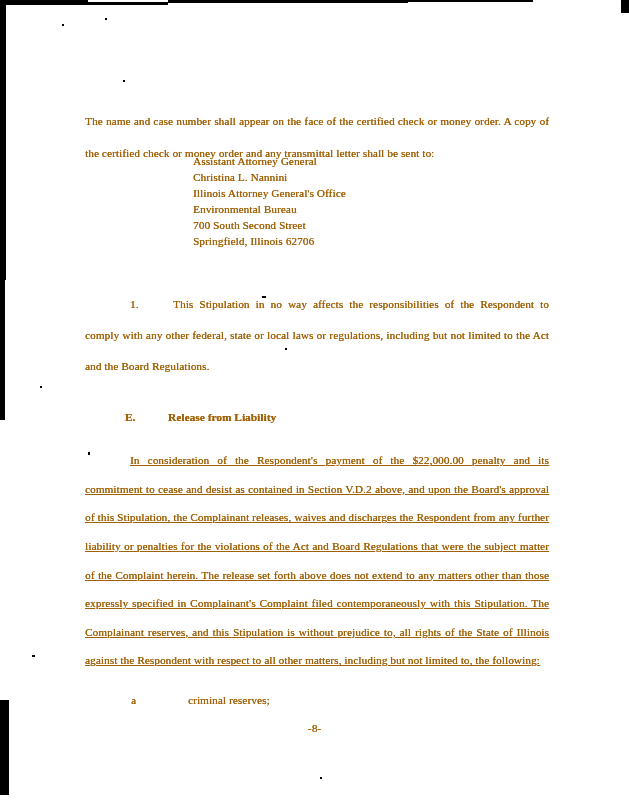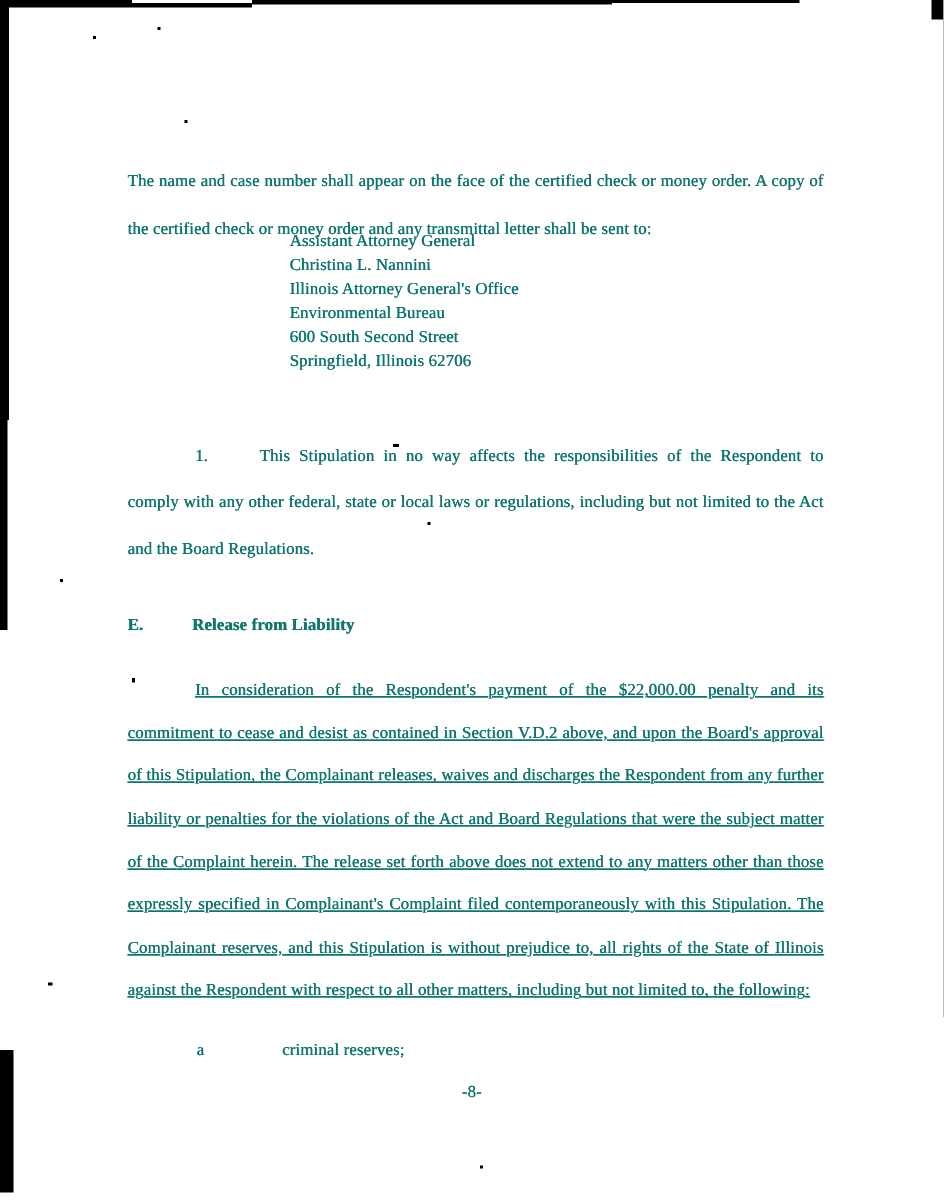--- a/index.html
+++ b/index.html
@@ -3,38 +3,38 @@
 <meta charset="utf-8">
 <style>
   html, body { margin: 0; padding: 0; background: #888; }
   .page {
     position: relative;
     width: 629px;
     height: 800px;
     background: #ffffff;
     overflow: hidden;
     font-family: "Liberation Serif", serif;
-    color: #0f766e;
+    color: #a16207;
   }
   
   .block {
     position: absolute;
     left: 85px;
     width: 464px;
     font-size: 11.2px;
     letter-spacing: 0.1px;
     text-shadow: 0.25px 0 0 currentColor;
   }
   .justified { text-align: justify; }
   .intro       { top: 94px;  line-height: 32px; }
   .addr        { top: 153px; left: 193px; width: 300px; line-height: 16px; }
   .addr .line  { display: block; }
   .heading     { font-weight: bold; line-height: 18px; }
   .heading-d   { top: 250px; }
-  .heading-e   { top: 408px; }
+  .heading-e   { top: 408px; margin-left: 40px; }
   .sec-letter  { display: inline-block; width: 43px; }
   .para-d1     { top: 278px; line-height: 31px; }
   .para-d2     { top: 355px; line-height: 31px; }
   .para-e      { top: 435px; line-height: 28.6px; text-decoration: underline; }
   .num-indent  { display: inline-block; margin-left: 45px; width: 43px; }
   .first-indent{ display: inline-block; width: 45px; }
   .item-a      { top: 681px; line-height: 16px; }
   .item-marker { display: inline-block; margin-left: 46px; width: 57px; }
   .page-num    { top: 721px; left: 0; width: 629px; text-align: center; line-height: 14px; }
 
@@ -82,21 +82,21 @@
   <div class="speck sp8"></div>
   <div class="speck sp9"></div>
 
   <p class="block intro justified">The name and case number shall appear on the face of the certified check or money order. A copy of the certified check or money order and any transmittal letter shall be sent to:</p>
 
   <div class="block addr">
     <span class="line">Assistant Attorney General</span>
     <span class="line">Christina L. Nannini</span>
     <span class="line">Illinois Attorney General's Office</span>
     <span class="line">Environmental Bureau</span>
-    <span class="line">600 South Second Street</span>
+    <span class="line">700 South Second Street</span>
     <span class="line">Springfield, Illinois 62706</span>
   </div>
 
 
   <p class="block para-d1 justified">
     <span class="num-indent">1.</span><span>This Stipulation in no way affects the responsibilities of the Respondent to comply with any other federal, state or local laws or regulations, including but not limited to the Act and the Board Regulations.</span>
   </p>
 
 
   <div class="block heading heading-e">

